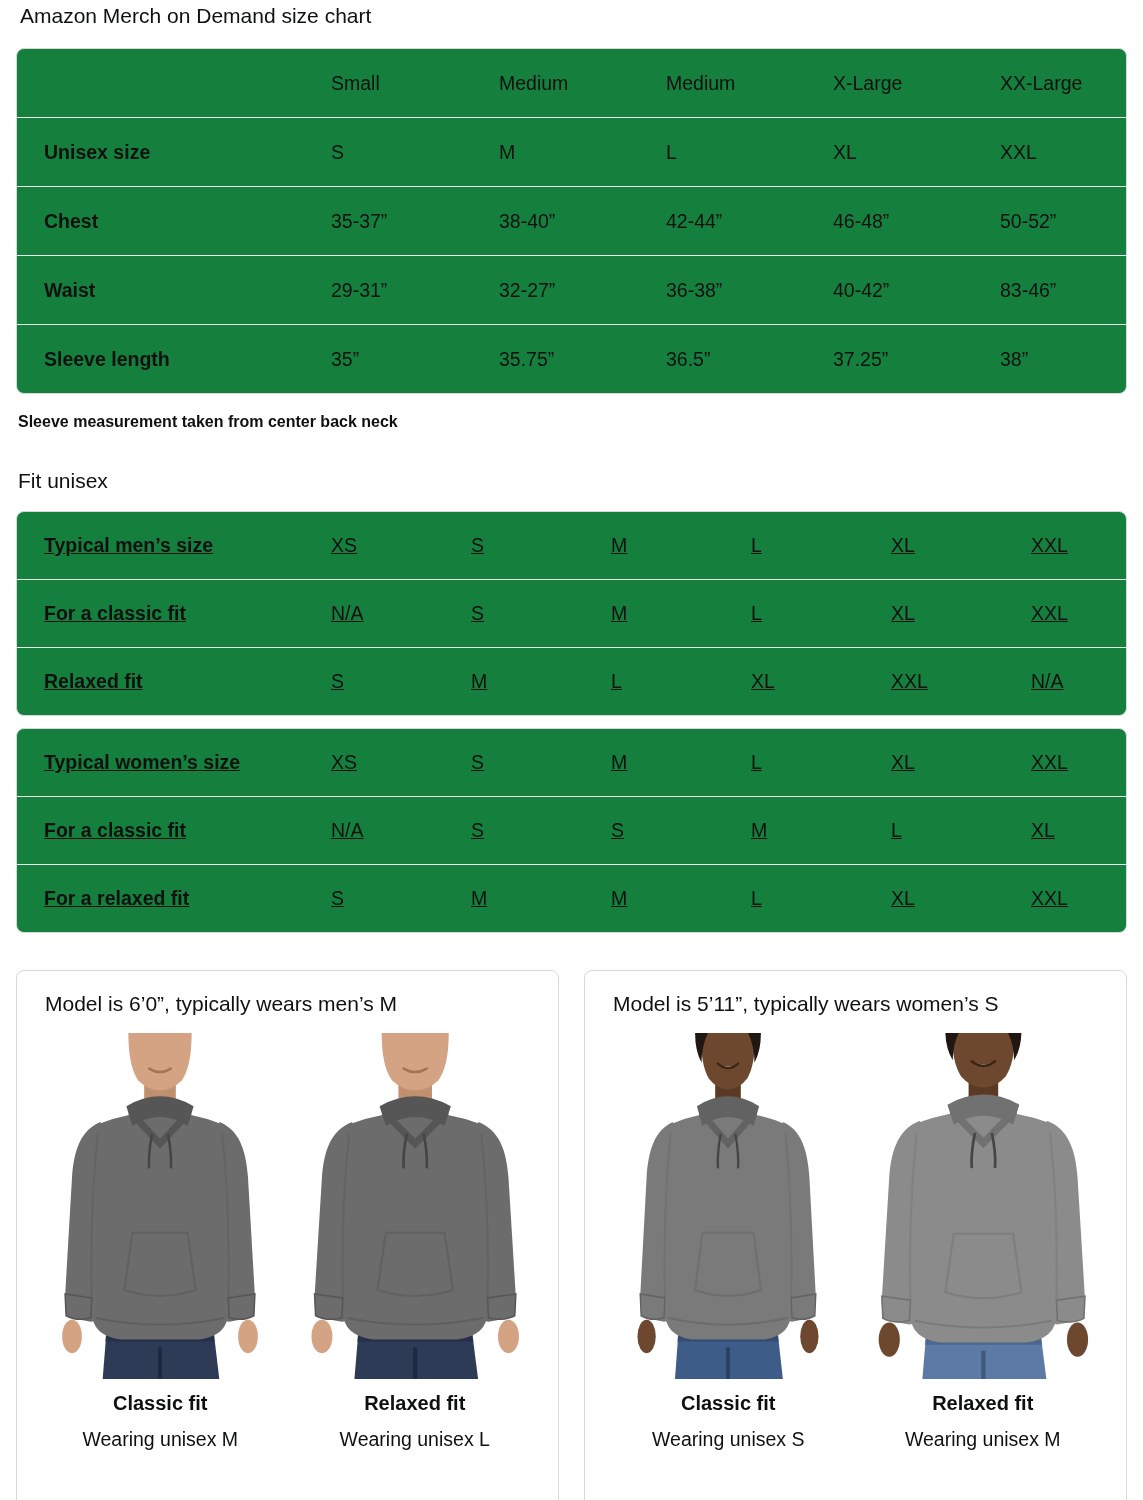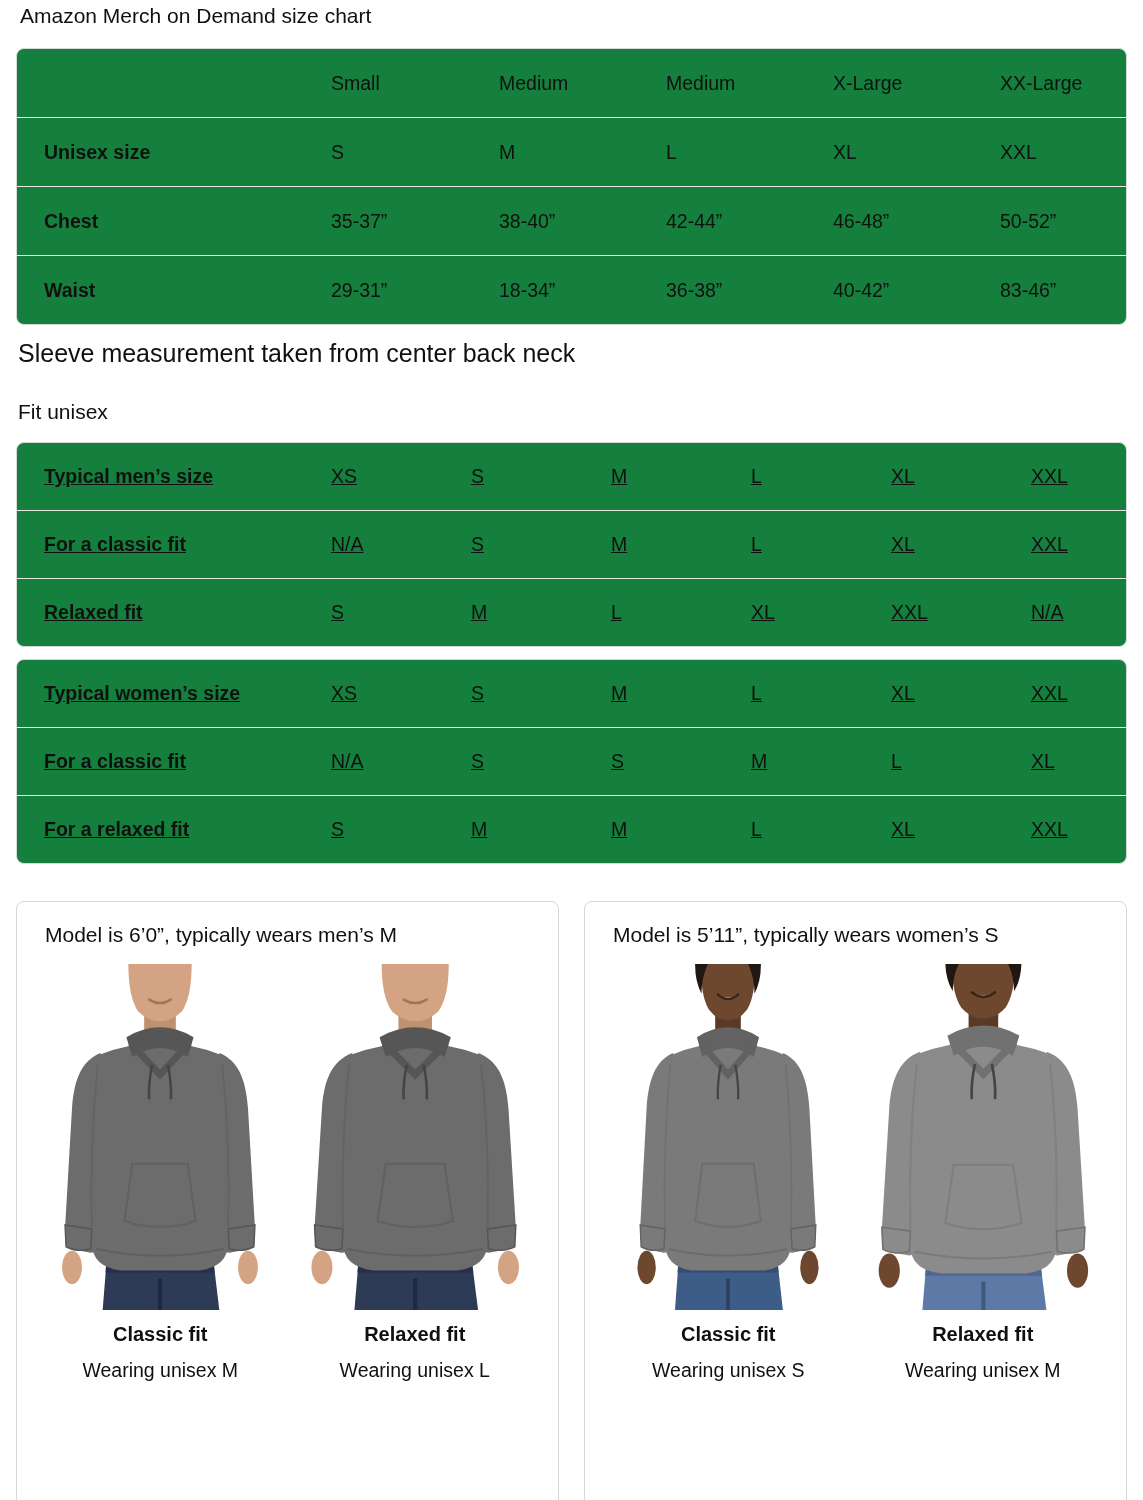--- a/index.html
+++ b/index.html
@@ -20,21 +20,21 @@
     padding-left:27px;font-size:19.5px;
   }
   .tbl .trow + .trow{border-top:1px solid #e7e7e7;}
   .cols-size{grid-template-columns:287px 168px 167px 167px 167px 1fr;}
   .cols-fit {grid-template-columns:287px 140px 140px 140px 140px 140px 1fr;}
   .thead{height:63px;}
   .trow{height:68px;}
   .fit-tbl .trow{height:67px;text-decoration:underline;}
   .rlabel{font-weight:700;}
   .size-chart{margin-top:19px;}
-  .footnote{font-size:25px;line-height:24px;margin:16px 0 0 2px;}
+  .footnote{font-size:16px;line-height:24px;margin:16px 0 0 2px;font-weight:bold;}
   .section-title{font-size:21px;line-height:26px;margin:34px 0 0 2px;font-weight:400;}
   .fit-tbl-mens{margin-top:17px;}
   .fit-tbl-womens{margin-top:12px;}
 
   
   .cards{display:flex;gap:25px;margin-top:37px;}
   .model-card{
     flex:1;height:630px;box-sizing:border-box;
     border:1px solid #d5d9d9;border-radius:8px;background:#fff;
     padding:20px 16px 18px;
@@ -137,25 +137,33 @@
       <div class="rlabel">Chest</div>
       <div>35-37”</div>
       <div>38-40”</div>
       <div>42-44”</div>
       <div>46-48”</div>
       <div>50-52”</div>
     </div>
     <div class="trow cols-size">
       <div class="rlabel">Waist</div>
       <div>29-31”</div>
-      <div>18-34”</div>
+      <div>32-27”</div>
       <div>36-38”</div>
       <div>40-42”</div>
       <div>83-46”</div>
     </div>
+    <div class="trow cols-size">
+      <div class="rlabel">Sleeve length</div>
+      <div>35”</div>
+      <div>35.75”</div>
+      <div>36.5”</div>
+      <div>37.25”</div>
+      <div>38”</div>
+    </div>
   </div>
 
   <div class="footnote">Sleeve measurement taken from center back neck</div>
 
   <div class="section-title">Fit unisex</div>
 
   <div class="tbl fit-tbl fit-tbl-mens">
     <div class="trow cols-fit">
       <div class="rlabel">Typical men’s size</div>
       <div>XS</div>

